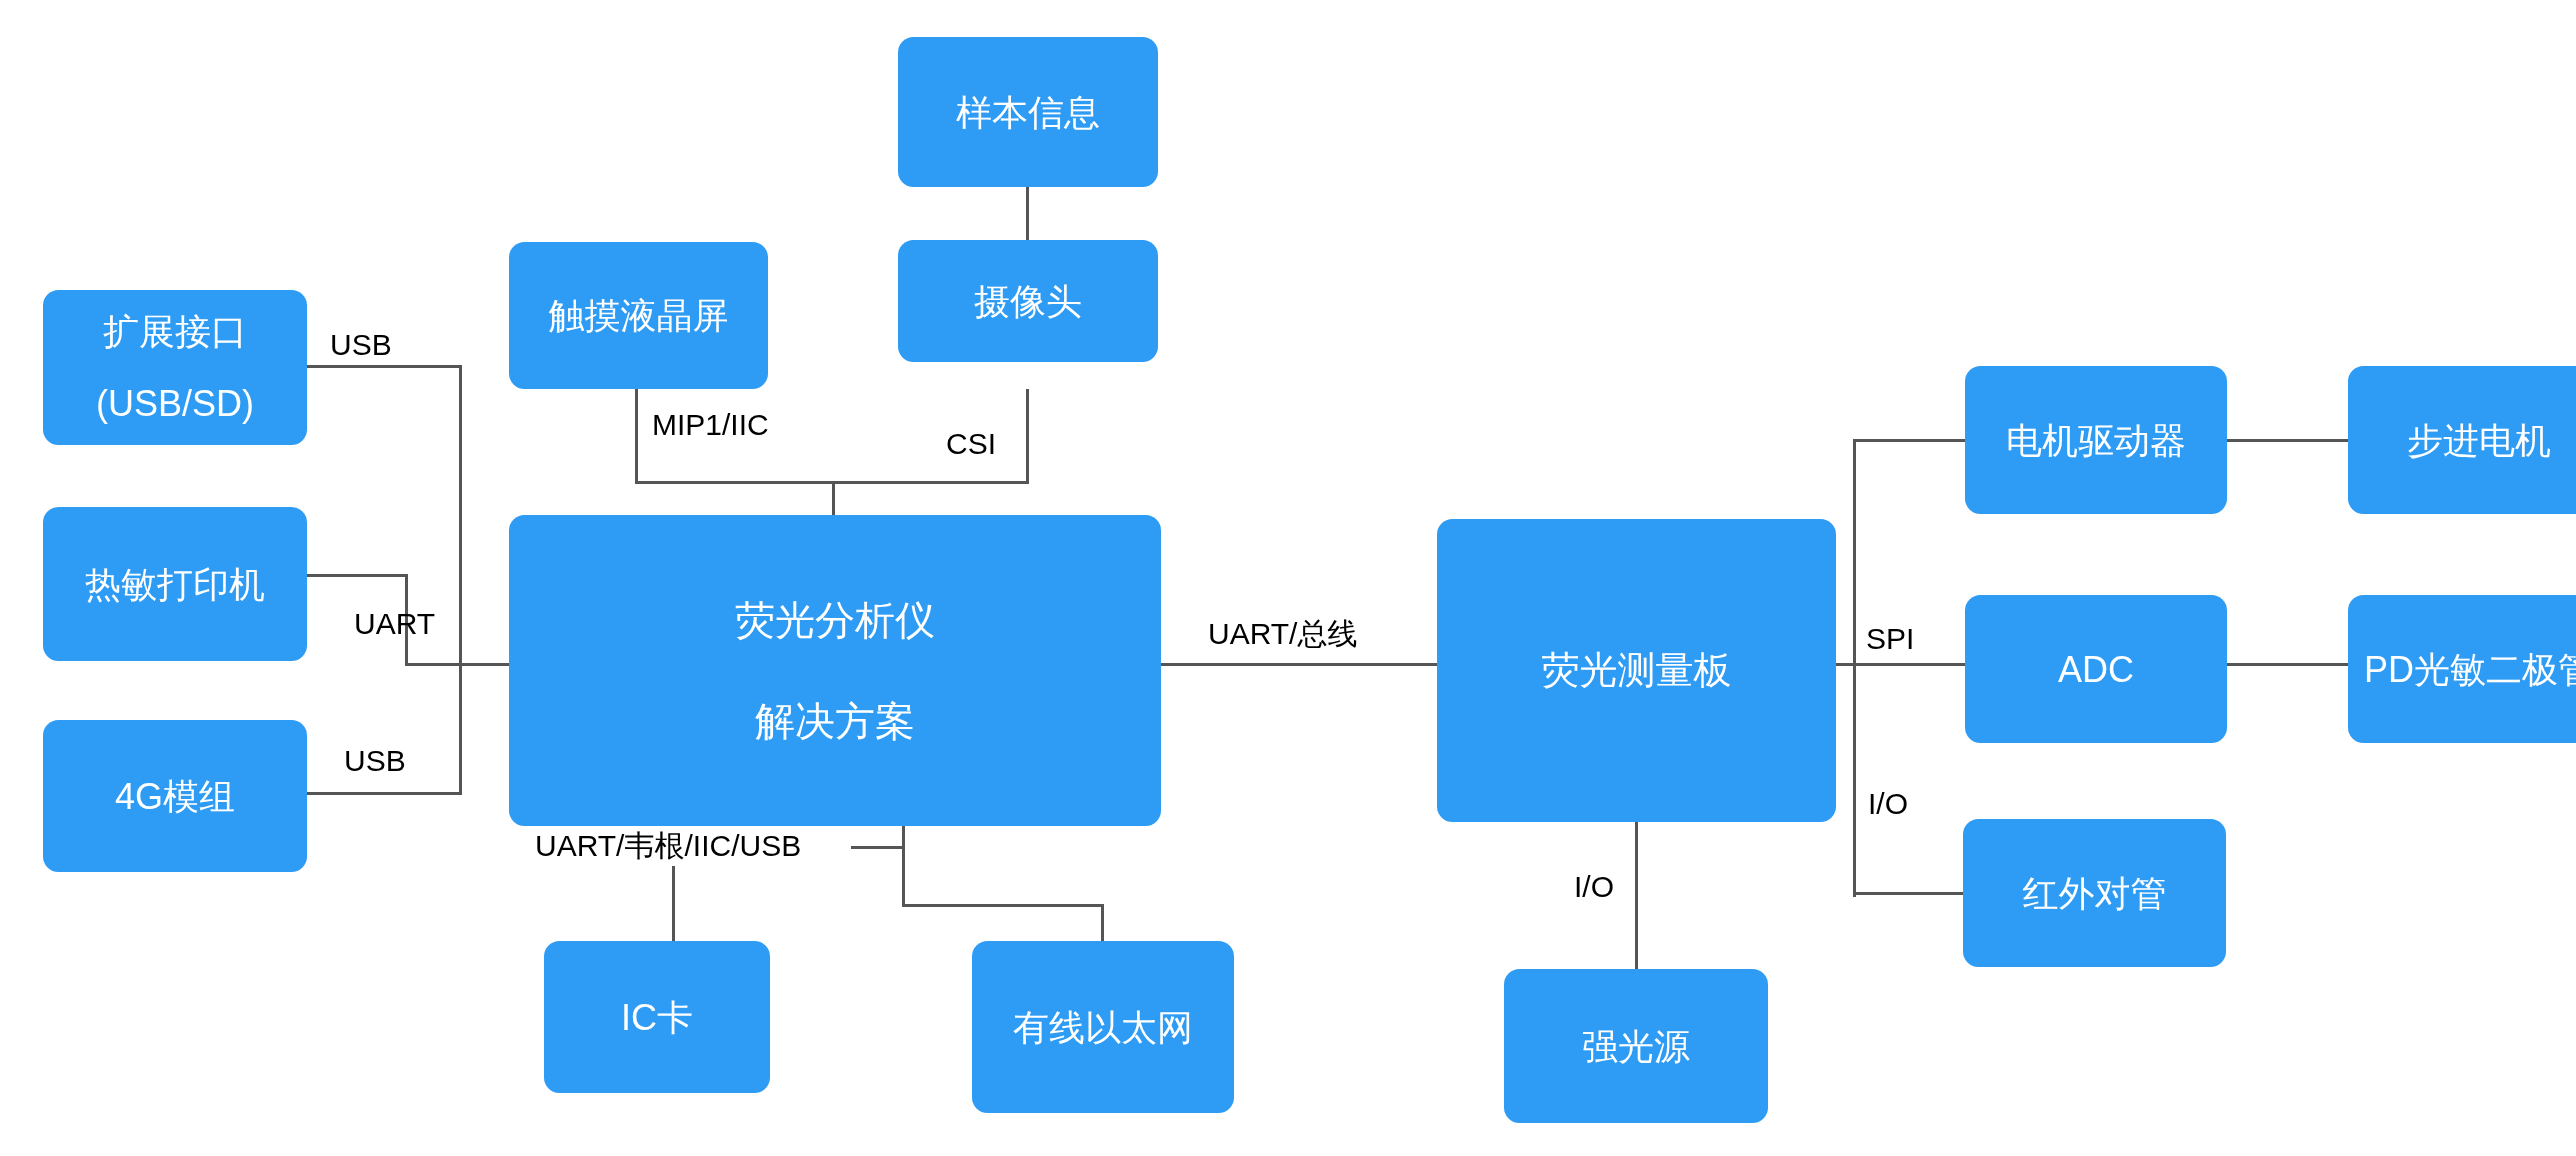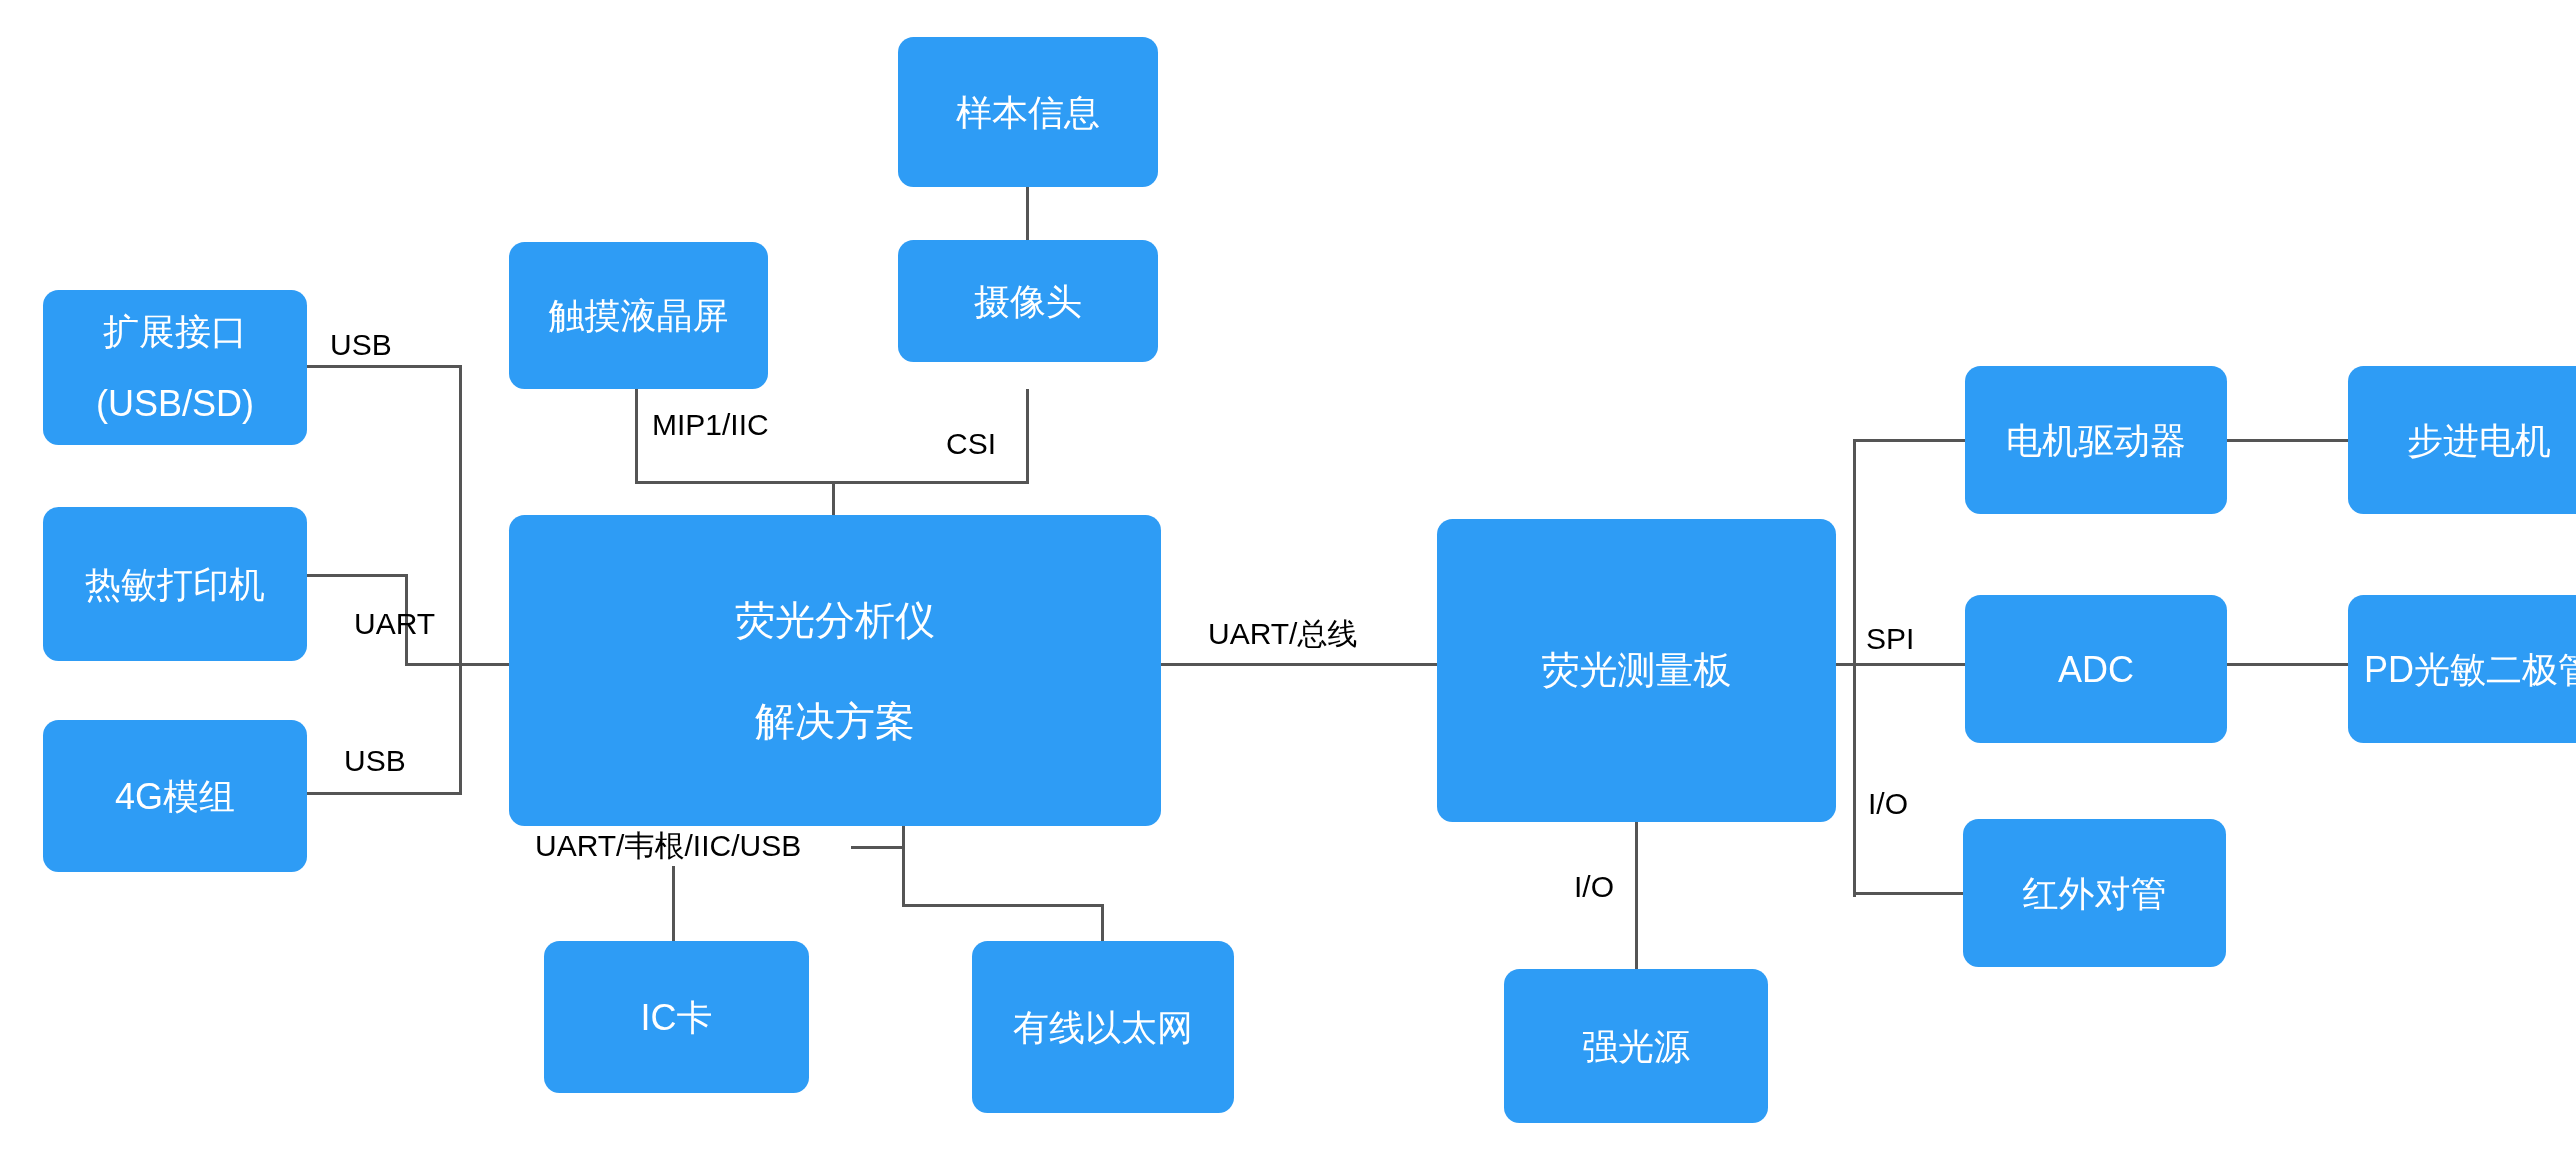--- a/index.html
+++ b/index.html
@@ -124,21 +124,21 @@
   </div>
 
   <div class="node" style="left:1963px;top:819px;width:263px;height:148px;">
     <span>红外对管</span>
   </div>
 
   <div class="node" style="left:1504px;top:969px;width:264px;height:154px;align-items:center;">
     <span>强光源</span>
   </div>
 
-  <div class="node" style="left:544px;top:941px;width:265px;height:152px;">
+  <div class="node" style="left:544px;top:941px;width:226px;height:152px;">
     <span>IC卡</span>
   </div>
 
   <div class="node" style="left:972px;top:941px;width:262px;height:172px;">
     <span>有线以太网</span>
   </div>
 
   <div class="edge-label" style="left:330px;top:328px;">USB</div>
   <div class="edge-label" style="left:354px;top:607px;">UART</div>
   <div class="edge-label" style="left:344px;top:744px;">USB</div>

